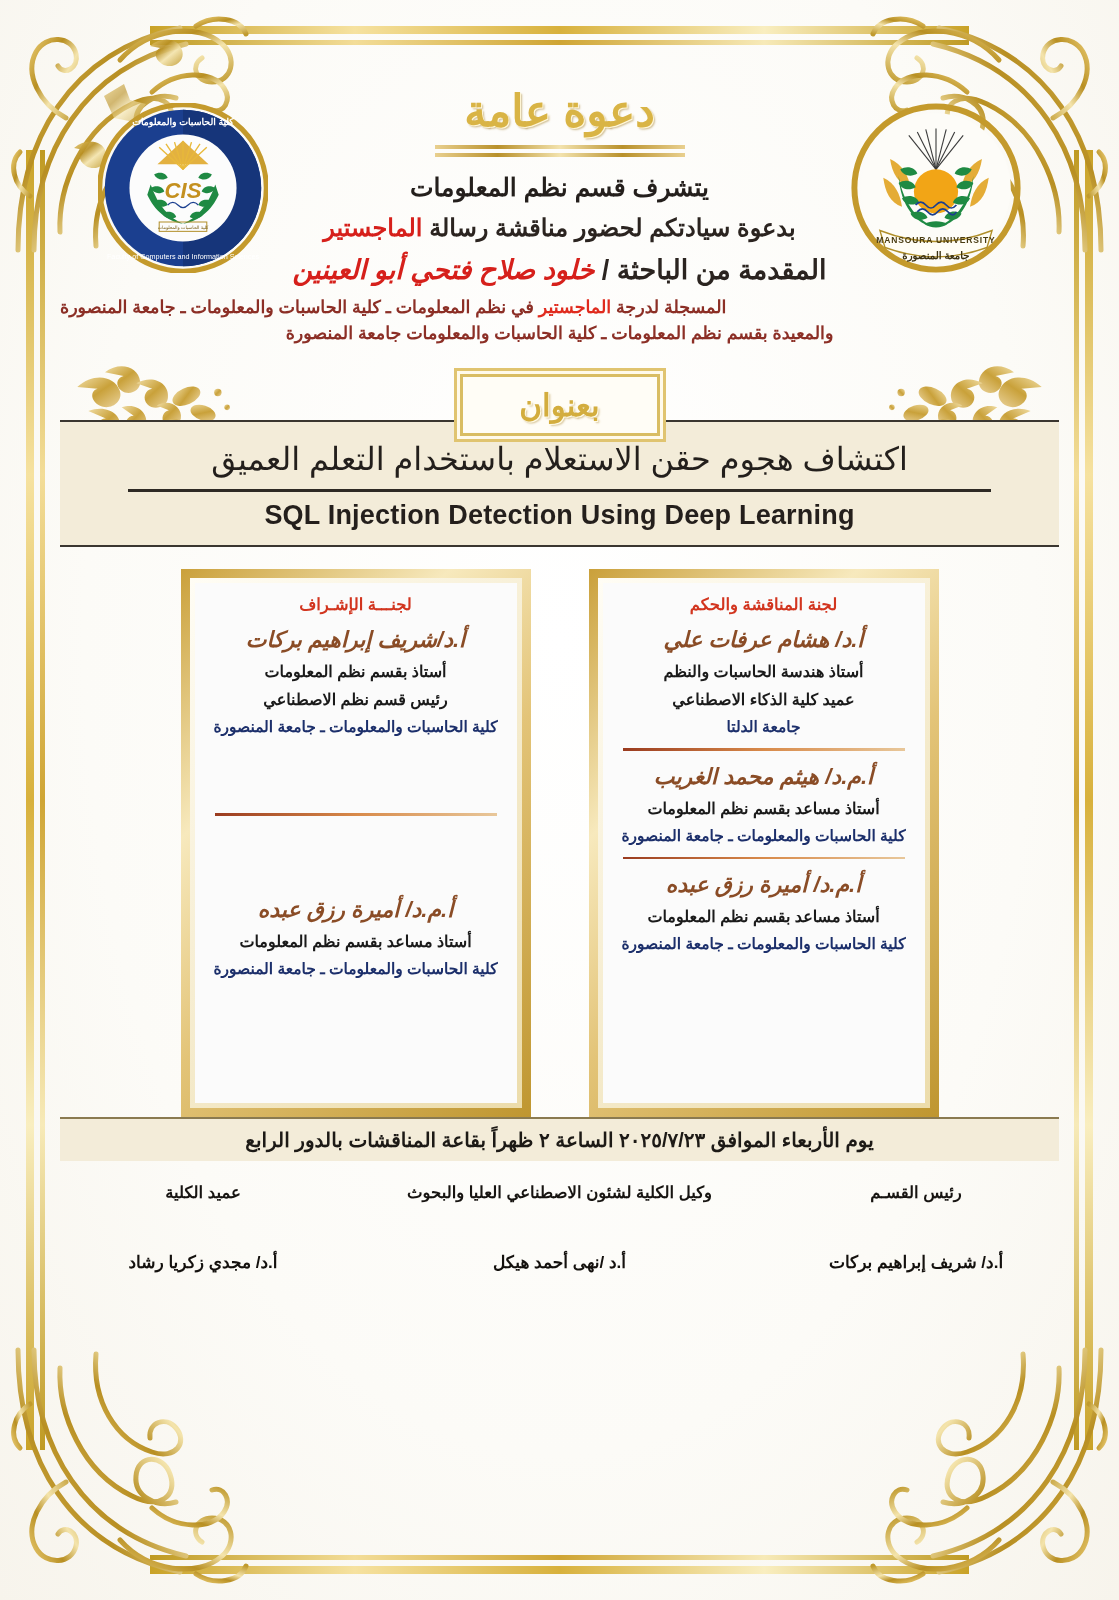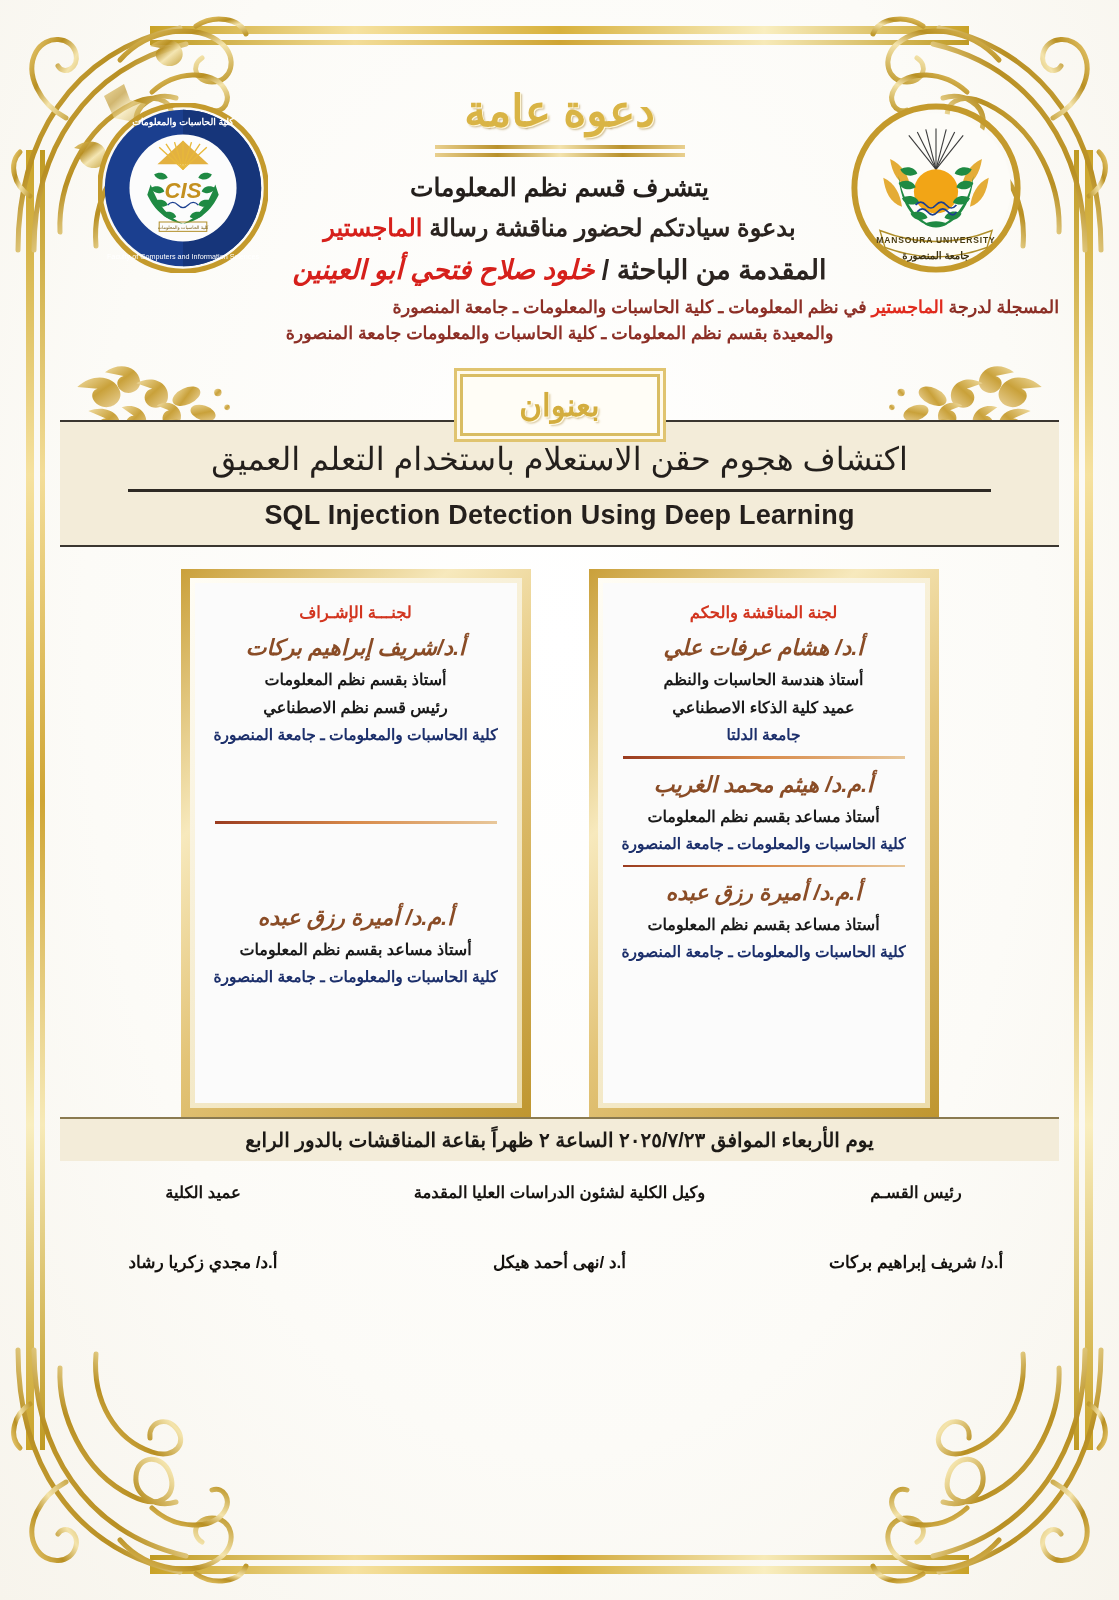--- a/index.html
+++ b/index.html
@@ -72,21 +72,21 @@
     text-align:center; font-size:24px; font-weight:bold;
     color:#2b2420; margin-top:12px;
   }
   .line-invite .hl { color:#d6201b; }
   .line-researcher {
     text-align:center; font-size:27px; font-weight:bold;
     color:#2b2420; margin-top:12px;
   }
   .line-researcher .name { color:#d6201b; font-style:italic; }
   .sub-red {
-    text-align:right; font-size:17.5px; font-weight:bold;
+    text-align:left; font-size:17.5px; font-weight:bold;
     color:#8c2f26; margin-top:11px; letter-spacing:0;
   }
   .sub-red .hl { color:#e02b1e; }
   .sub-red2 {
     text-align:center; font-size:17.5px; font-weight:bold;
     color:#8c2f26; margin-top:5px;
   }
 
   
   .title-badge-wrap { display:flex; justify-content:center; margin-top:30px; position:relative; }
@@ -136,21 +136,21 @@
     background:linear-gradient(135deg,#caa03a,#f7e9bd 30%,#e3c478 55%,#bf9630);
   }
   .panel-inner2 { padding:5px; background:linear-gradient(135deg,#fffdf5,#ecdcab); }
   .panel-inner {
     background:#fbfbfb;
     padding:12px 14px 16px;
     min-height:520px;
   }
   .panel-head {
     text-align:center; font-size:16.5px; font-weight:bold;
-    color:#d2351f; letter-spacing:1px; margin-bottom:6px;margin-top:8px;
+    color:#d2351f; letter-spacing:1px; margin-bottom:6px;
   }
   .member { text-align:center; }
   .m-name {
     font-size:22px; font-weight:bold; color:#8a4c26; margin:13px 0 9px;
     font-style:italic;
   }
   .m-line { font-size:16px; font-weight:bold; color:#1a1a1a; margin:9px 0; }
   .m-aff  { font-size:15.5px; font-weight:bold; color:#1c2f6b; margin:9px 0; }
   .m-sep  { height:2.5px; margin:12px 6px;
             background:linear-gradient(90deg,#9a3b1f,#d88a4a,#e8c79a); }
@@ -474,21 +474,21 @@
     <div class="date-strip">
       <span>يوم الأربعاء الموافق ٢٠٢٥/٧/٢٣ الساعة ٢ ظهراً بقاعة المناقشات بالدور الرابع</span>
     </div>
 
     <div class="footer">
       <div class="foot-row titles">
         <div class="foot-cell fc-right">
           <div class="foot-title">رئيس القسـم</div>
         </div>
         <div class="foot-cell fc-mid">
-          <div class="foot-title">وكيل الكلية لشئون الدراسات العليا المقدمة</div>
+          <div class="foot-title">وكيل الكلية لشئون الاصطناعي العليا والبحوث</div>
         </div>
         <div class="foot-cell fc-left">
           <div class="foot-title">عميد الكلية</div>
         </div>
       </div>
       <div class="foot-row names">
         <div class="foot-cell fc-right">
           <div class="foot-name">أ.د/ شريف إبراهيم بركات</div>
         </div>
         <div class="foot-cell fc-mid">

